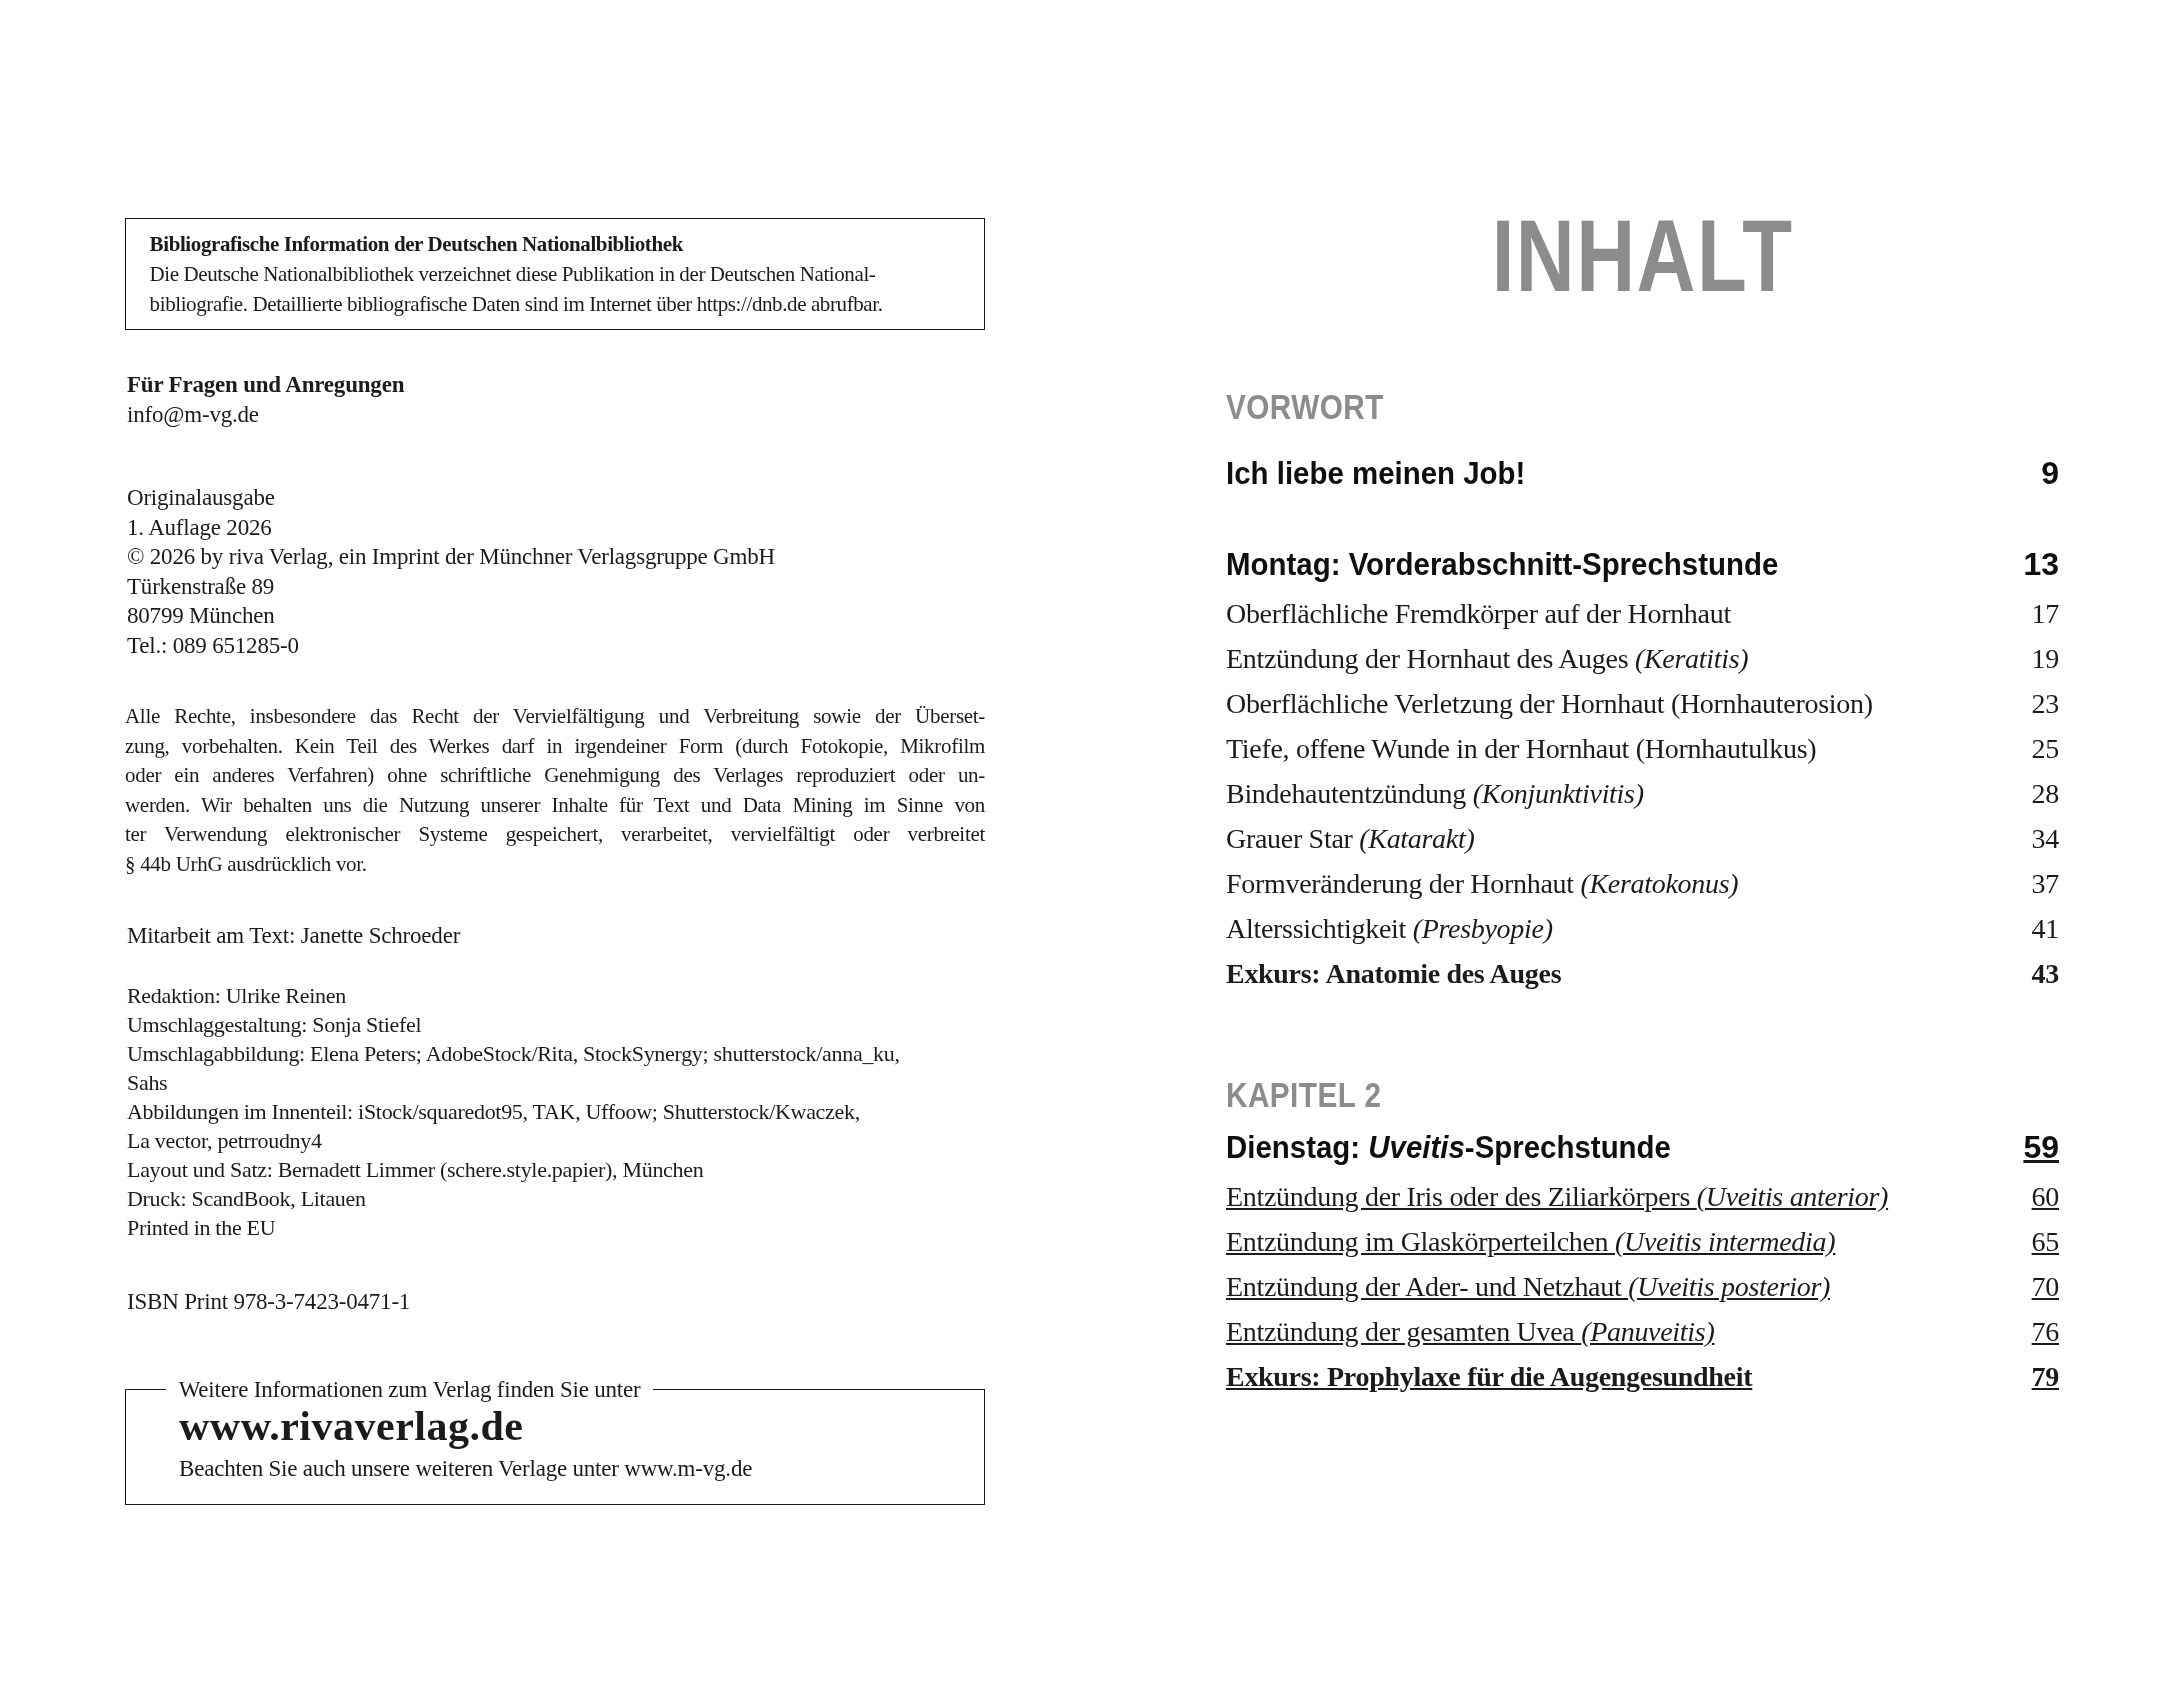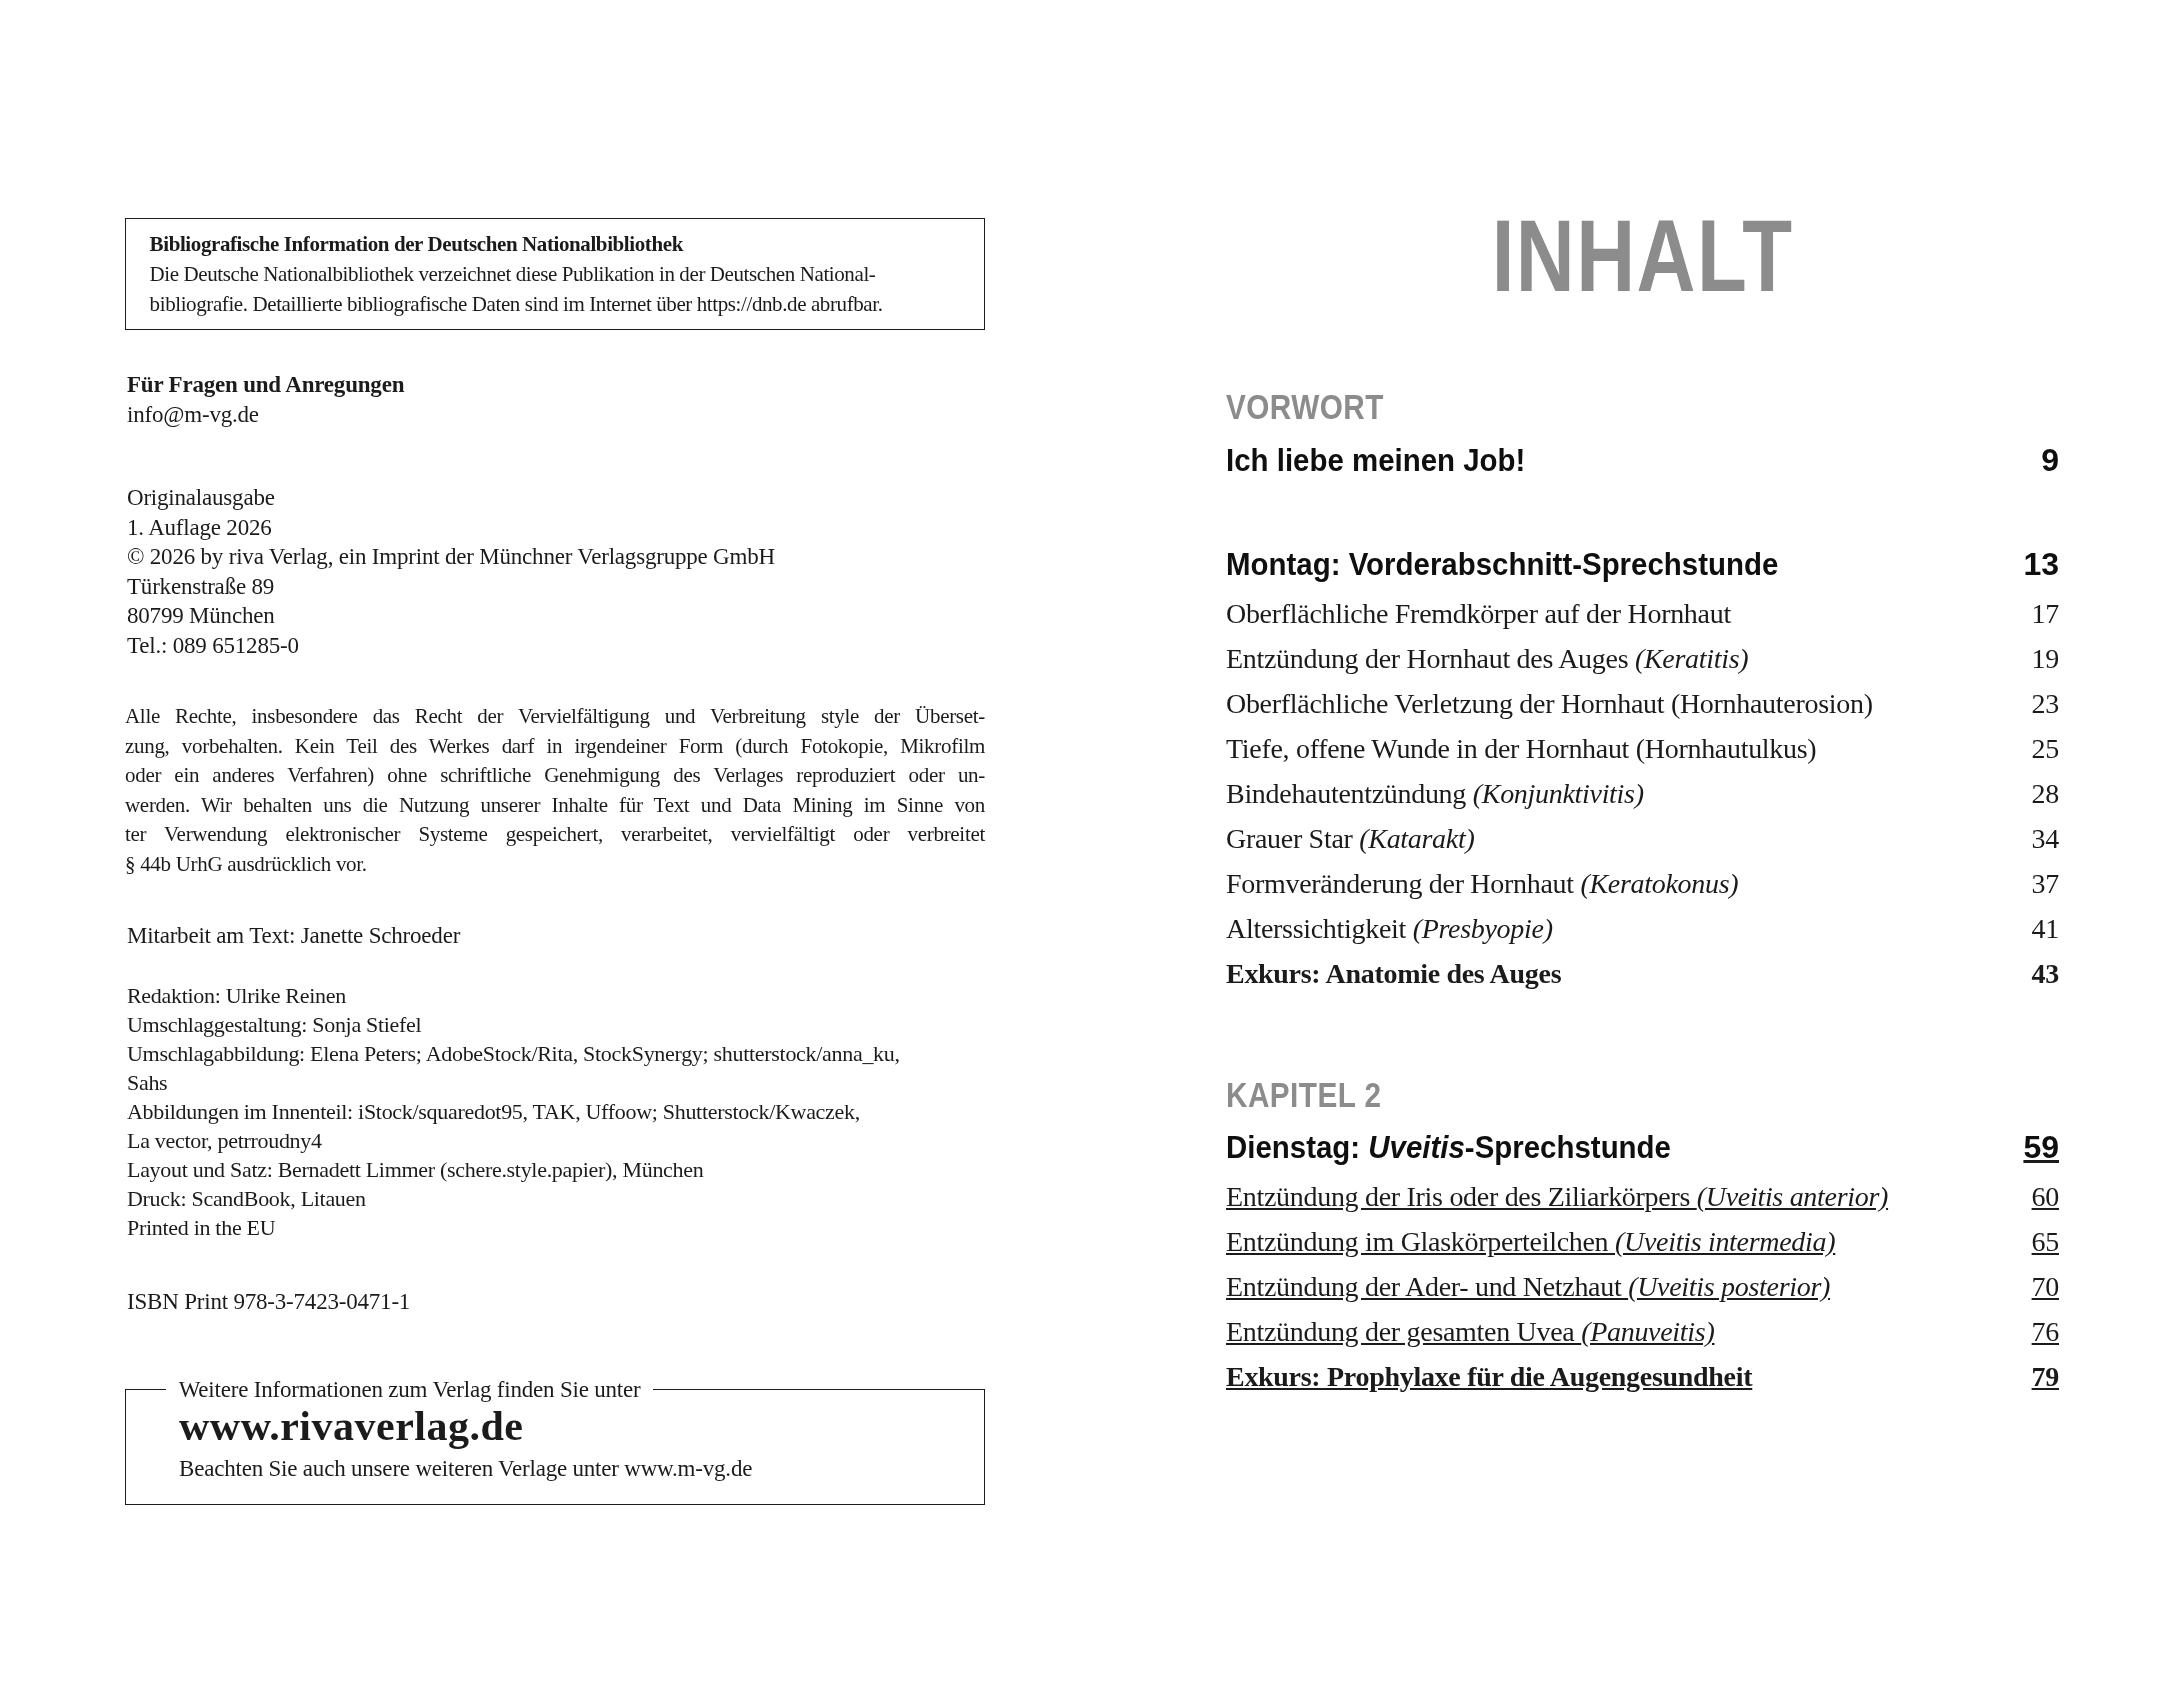--- a/index.html
+++ b/index.html
@@ -51,21 +51,21 @@
   .toc-section{position:absolute;left:0;width:100%;}
   #section-0{top:389px;}
   #section-1{top:529px;}
   #section-2{top:1077px;text-decoration:underline;}
   .sec-heading{
     font-family:"Liberation Sans","DejaVu Sans",sans-serif;
     font-weight:bold;font-size:35px;line-height:36px;color:#8c8c8c;
   }
   .sec-heading .cond{display:inline-block;transform:scaleX(0.85);transform-origin:left center;letter-spacing:0.5px;}
   .rows{margin-top:0;}
-  #section-0 .rows{margin-top:15px;}
+  #section-0 .rows{margin-top:28px;}
   #section-1 .rows{margin-top:14.5px;}
   #section-2 .rows{margin-top:13.6px;}
   .toc-row{display:flex;justify-content:space-between;align-items:baseline;}
   .toc-row .title{white-space:nowrap;}
   .toc-row .pg{text-align:right;}
   .row-chapter{
     font-family:"Liberation Sans","DejaVu Sans",sans-serif;
     font-weight:bold;font-size:32px;line-height:40px;color:#0f0f0f;margin-bottom:7.3px;
   }
   .row-chapter .cond{display:inline-block;transform:scaleX(0.92);transform-origin:left center;}
@@ -95,21 +95,21 @@
   <div class="blk" id="edition-block">
       <div>Originalausgabe</div>
       <div>1. Auflage 2026</div>
       <div>© 2026 by riva Verlag, ein Imprint der Münchner Verlagsgruppe GmbH</div>
       <div>Türkenstraße 89</div>
       <div>80799 München</div>
       <div>Tel.: 089 651285-0</div>
     </div>
 
   <div class="blk" id="rights-block">
-      <div class="jline">Alle Rechte, insbesondere das Recht der Vervielfältigung und Verbreitung style der Überset-</div>
+      <div class="jline">Alle Rechte, insbesondere das Recht der Vervielfältigung und Verbreitung sowie der Überset-</div>
       <div class="jline">zung, vorbehalten. Kein Teil des Werkes darf in irgendeiner Form (durch Fotokopie, Mikrofilm</div>
       <div class="jline">oder ein anderes Verfahren) ohne schriftliche Genehmigung des Verlages reproduziert oder un-</div>
       <div class="jline">werden. Wir behalten uns die Nutzung unserer Inhalte für Text und Data Mining im Sinne von</div>
       <div class="jline">ter Verwendung elektronischer Systeme gespeichert, verarbeitet, vervielfältigt oder verbreitet</div>
       <div class="jline last">§ 44b UrhG ausdrücklich vor.</div>
     </div>
 
   <div class="blk" id="collab-block">Mitarbeit am Text: Janette Schroeder</div>
 
   <div class="blk" id="credits-block">

